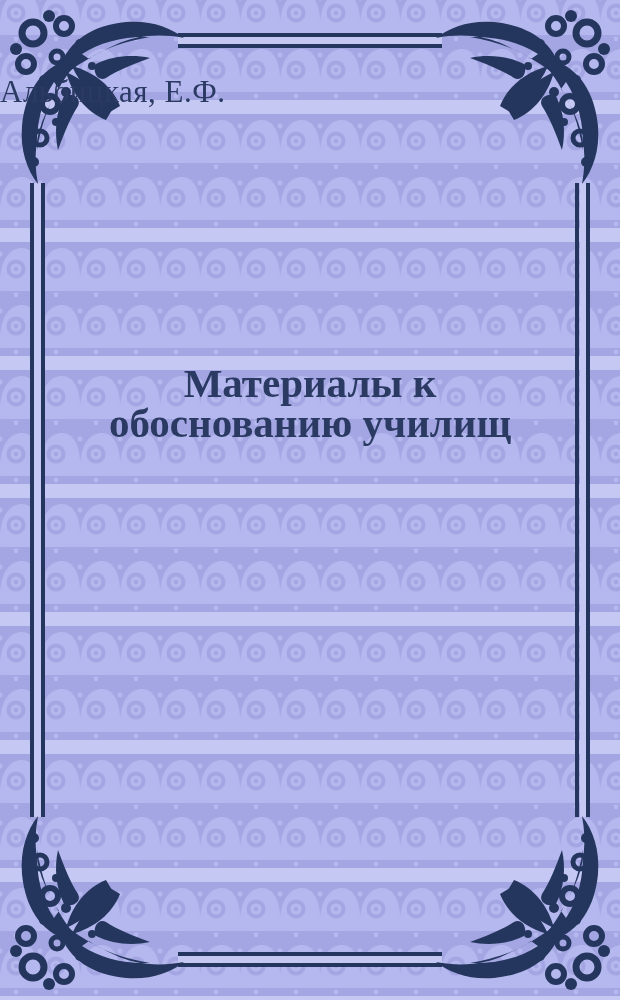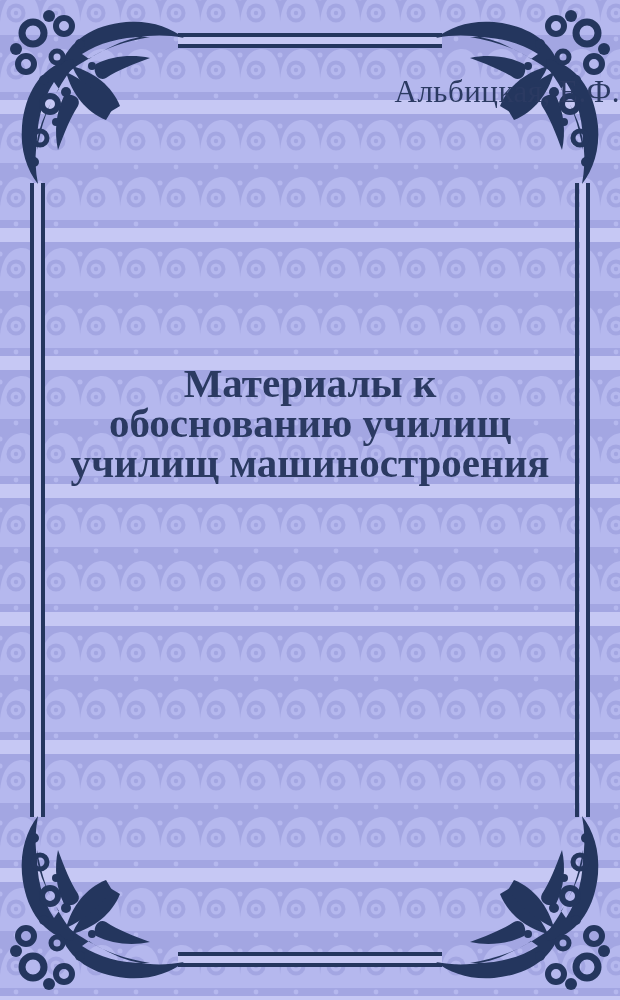--- a/index.html
+++ b/index.html
@@ -26,21 +26,21 @@
   }
   .base-fill{fill:var(--base);}
   .wave-fill{fill:var(--wave);}
   .band-fill{fill:var(--band);}
   .ink{fill:var(--ink);}
   .donut7{fill:none;stroke:var(--ink);stroke-width:7;}
   .donut6{fill:none;stroke:var(--ink);stroke-width:6;}
   .donut5{fill:none;stroke:var(--ink);stroke-width:5;}
   .author{
     position:absolute;left:0;right:0;top:72px;
-    text-align:right;
+    text-align:left;
     font-size:31px;line-height:40px;
     color:var(--text);
     letter-spacing:0.5px;
   }
   .title{
     position:absolute;left:0;right:0;top:363px;
     text-align:center;
     font-weight:bold;
     font-size:41px;line-height:40px;
     color:var(--text);
@@ -131,16 +131,15 @@
     <use href="#corner" transform="translate(620,0) scale(-1,1)"></use>
     <use href="#corner" transform="translate(0,1000) scale(1,-1)"></use>
     <use href="#corner" transform="translate(620,1000) scale(-1,-1)"></use>
   </svg>
 
   <div class="author">Альбицкая, Е.Ф.</div>
 
   <div class="title">
     <div class="title-line">Материалы к</div>
     <div class="title-line">обоснованию училищ</div>
-    <div class="title-line">училищ машиностроения</div>
   </div>
 
 </div>
 
 </body></html>

